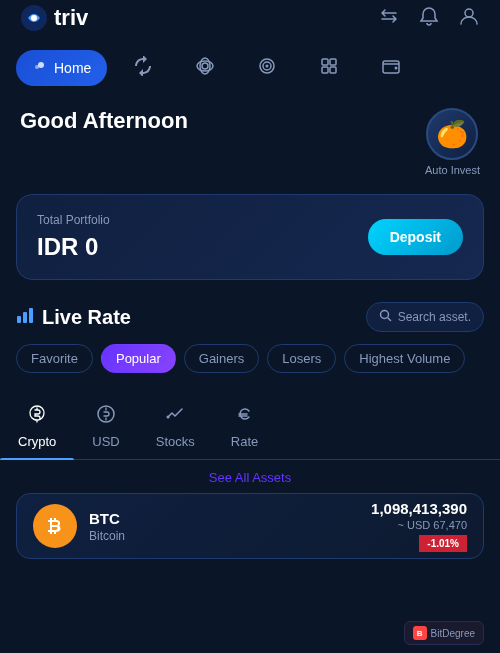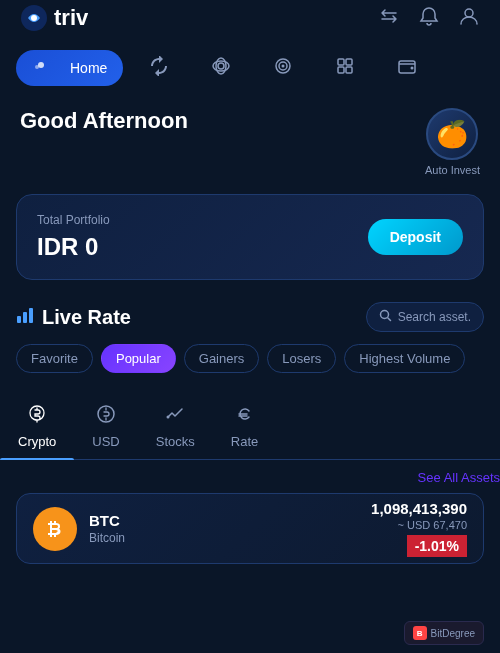--- a/index.html
+++ b/index.html
@@ -48,21 +48,21 @@
     
     .nav-tabs {
       display: flex;
       align-items: center;
       padding: 6px 16px;
       gap: 10px;
     }
     .nav-tab {
       display: flex;
       align-items: center;
-      gap: 22px;
+      gap: 6px;
       padding: 8px 16px;
       border-radius: 20px;
       cursor: pointer;
       font-size: 14px;
       color: #8899bb;
     }
     .nav-tab.active {
       background: linear-gradient(135deg, #1a4fd6, #2260ea);
       color: #ffffff;
     }
@@ -236,22 +236,22 @@
       background: #4a9fff;
       border-radius: 2px 2px 0 0;
     }
     .asset-tab-icon {
       font-size: 20px;
     }
 
     
     .see-all-row {
       display: flex;
-      justify-content: flex-end;
-      padding: 10px 0 8px;
+      justify-content: center;
+      padding: 10px 16px 8px;
     }
     .see-all-link {
       font-size: 13px;
       color: #6633ff;
       cursor: pointer;
       font-weight: 500;
     }
 
     
     .asset-list {
@@ -305,21 +305,21 @@
     }
     .asset-usd {
       font-size: 11px;
       color: #8899bb;
       margin-top: 2px;
     }
     .asset-change {
       display: inline-block;
       background: #cc2233;
       color: white;
-      font-size: 14px;
+      font-size: 10px;
       font-weight: 600;
       padding: 3px 8px;
       border-radius: 0;
       margin-top: 4px;
       margin-left: 36px;
     }
 
     
     .bitdegree-badge {
       position: absolute;

